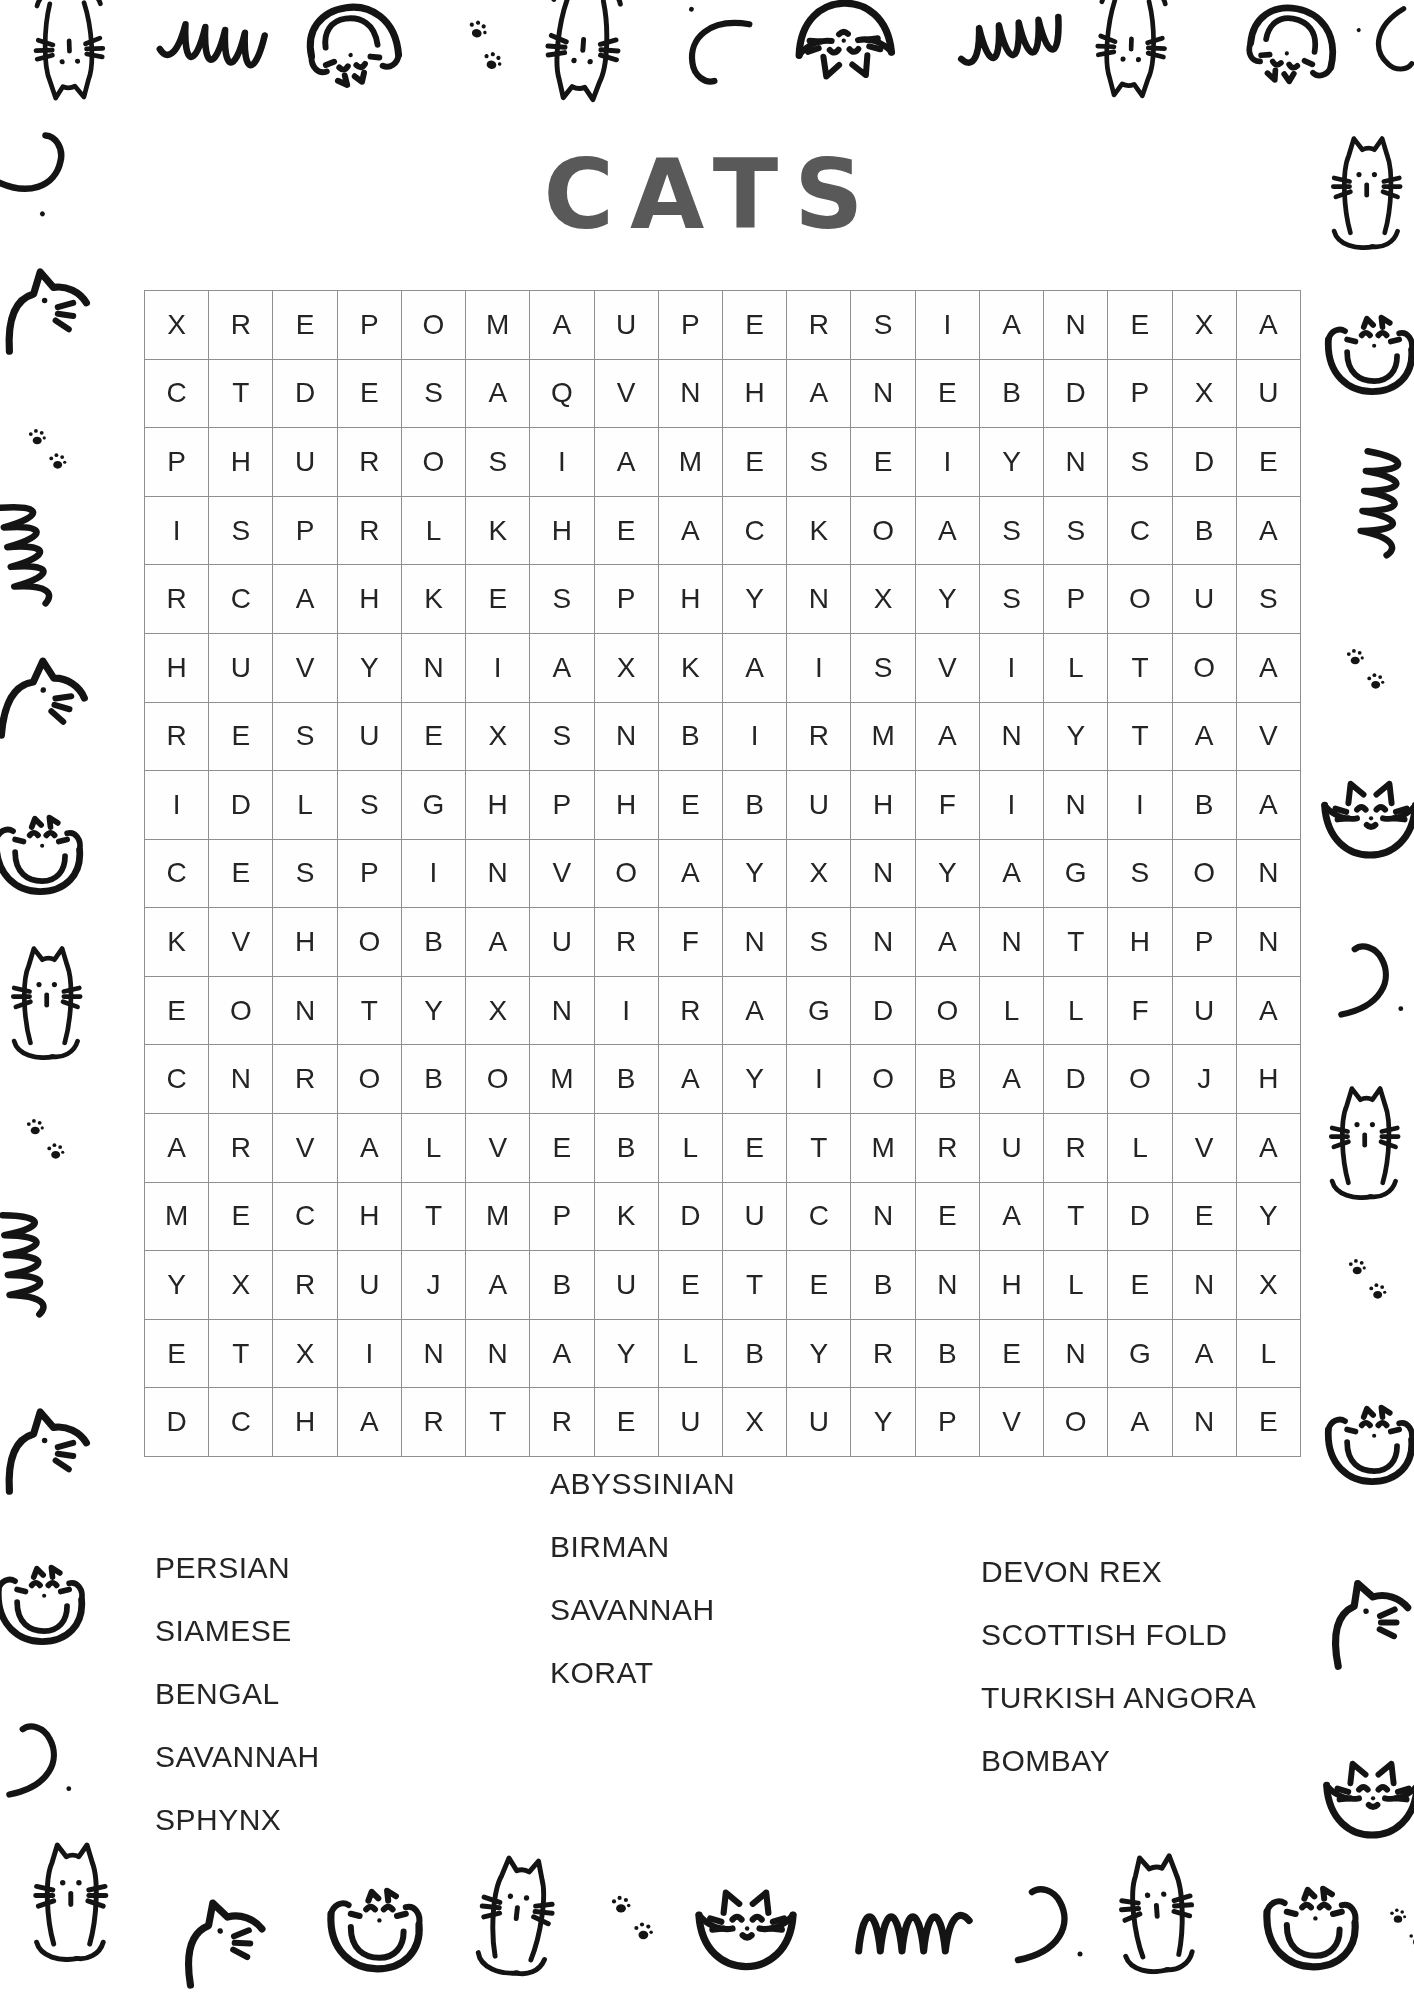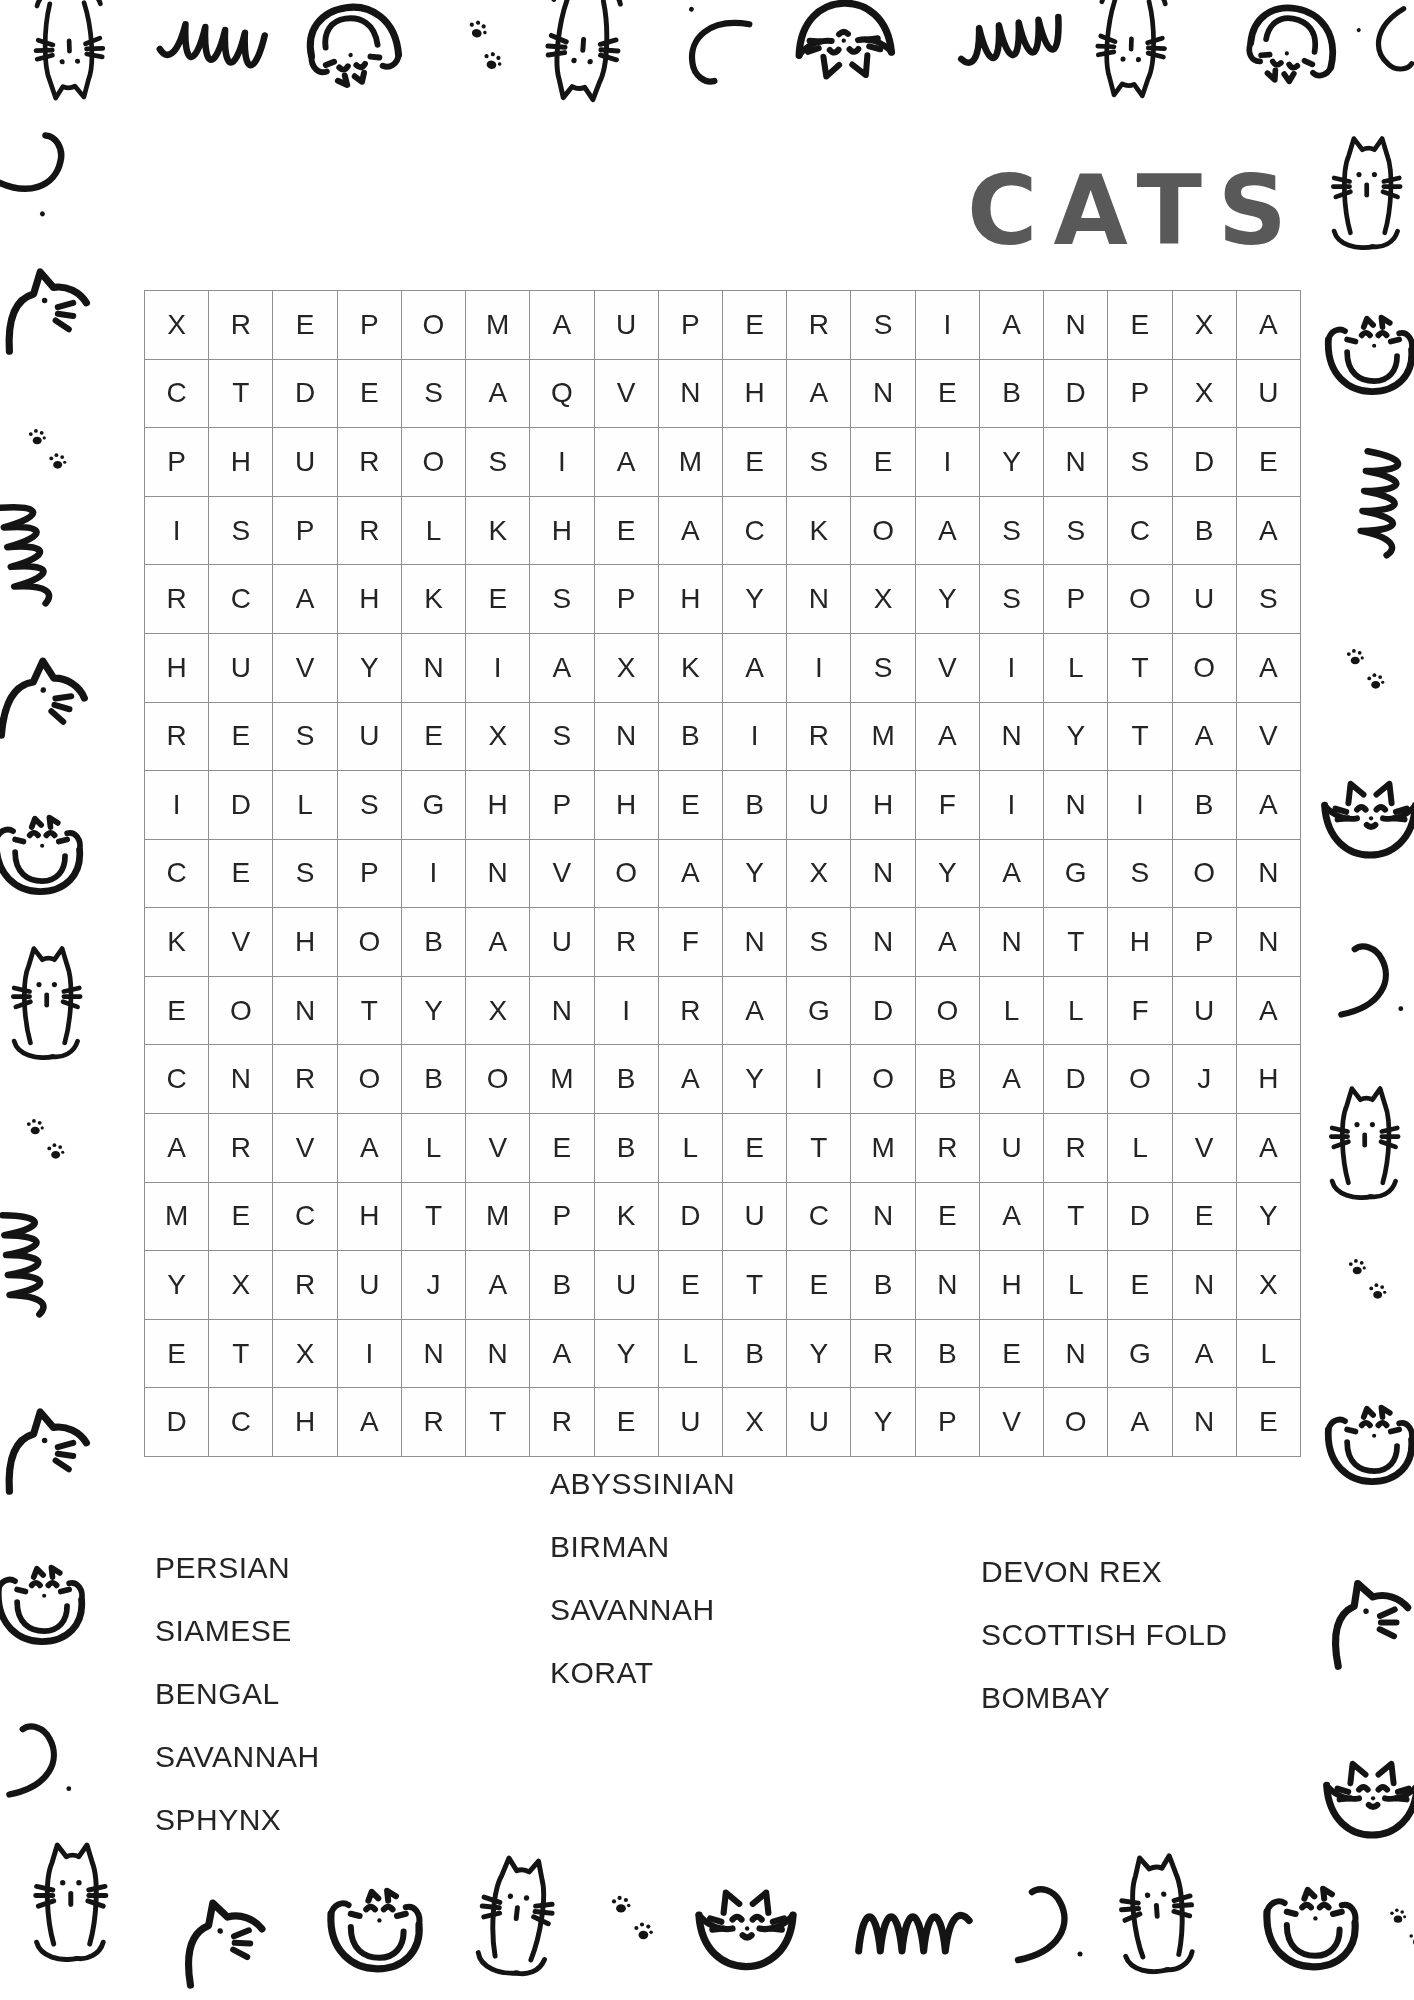--- a/index.html
+++ b/index.html
@@ -11,22 +11,22 @@
   .doodle{position:absolute;overflow:visible}
   .st{fill:none;stroke:var(--doodle,#141414);stroke-width:5.5;stroke-linecap:round;stroke-linejoin:round}
   .st2{fill:none;stroke:var(--doodle,#141414);stroke-width:6.5;stroke-linecap:round;stroke-linejoin:round}
   .fl{fill:var(--doodle,#141414);stroke:none}
 
   .panel{
     position:absolute;left:95px;top:103px;width:1224px;height:1712px;
     background:#fff;z-index:1;
   }
   .title{
-    position:absolute;left:9px;right:0;top:36px;margin:16px;
-    text-align:right;font-family:"DejaVu Sans",sans-serif;
+    position:absolute;left:9px;right:0;top:36px;margin:0;
+    text-align:center;font-family:"DejaVu Sans",sans-serif;
     font-size:96px;font-weight:700;letter-spacing:16px;
     color:var(--title,#595959);
   }
   .grid{
     position:absolute;left:49px;top:187px;width:1156px;height:1166px;
     display:grid;grid-template-columns:repeat(18,1fr);grid-auto-rows:1fr;
     border-top:1px solid var(--line,#8f8f8f);
     border-left:1px solid var(--line,#8f8f8f);
     background:#fefefe;
   }
@@ -562,15 +562,16 @@
     </div>
   <div class="word-col" id="wc1" style="left:455px;top:1364px">
       <div class="word">ABYSSINIAN</div>
       <div class="word">BIRMAN</div>
       <div class="word">SAVANNAH</div>
       <div class="word">KORAT</div>
     </div>
   <div class="word-col" id="wc2" style="left:886px;top:1452px">
       <div class="word">DEVON REX</div>
       <div class="word">SCOTTISH FOLD</div>
+      <div class="word">TURKISH ANGORA</div>
       <div class="word">BOMBAY</div>
     </div>
 </div>
 
 </body></html>

